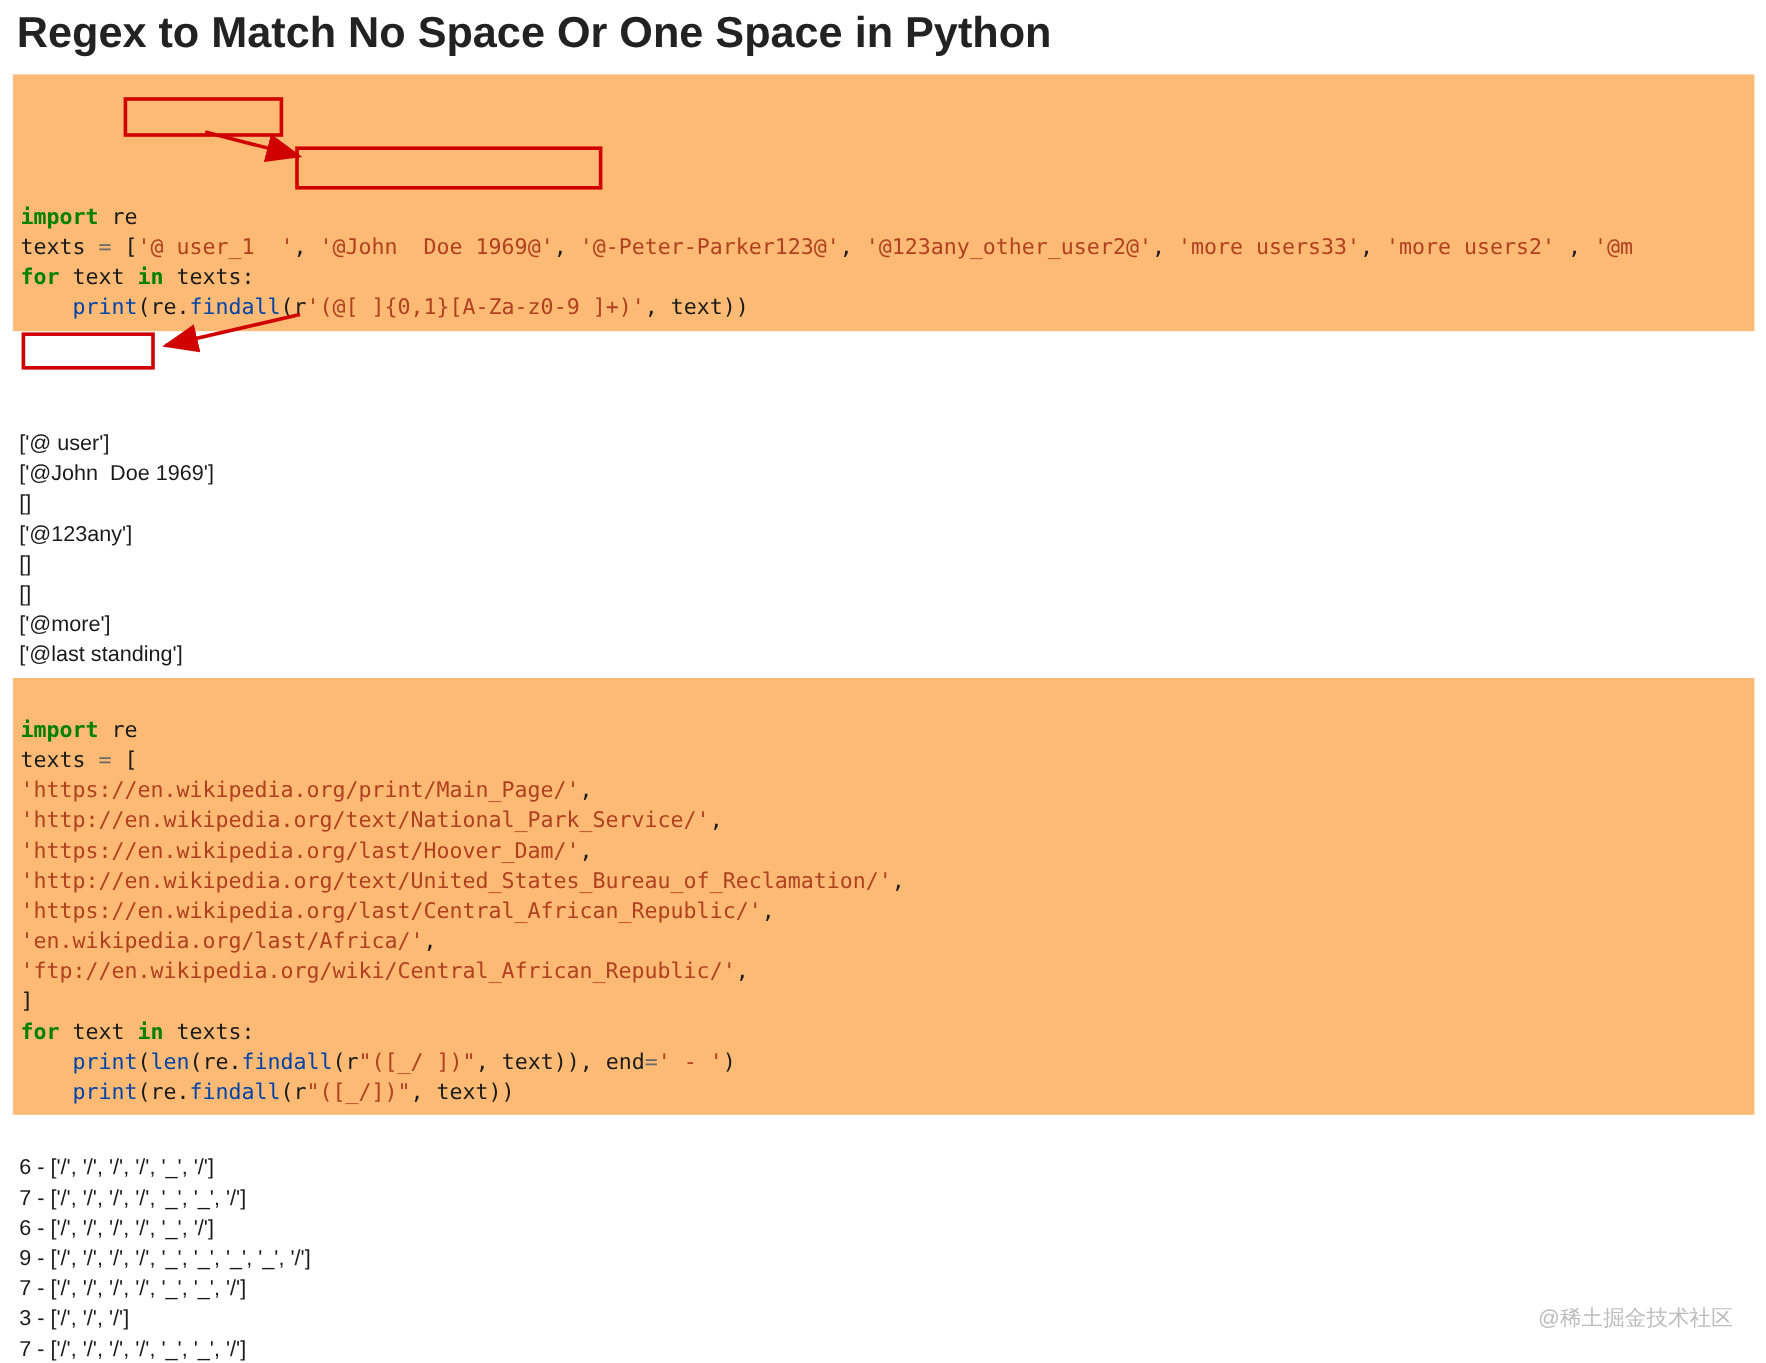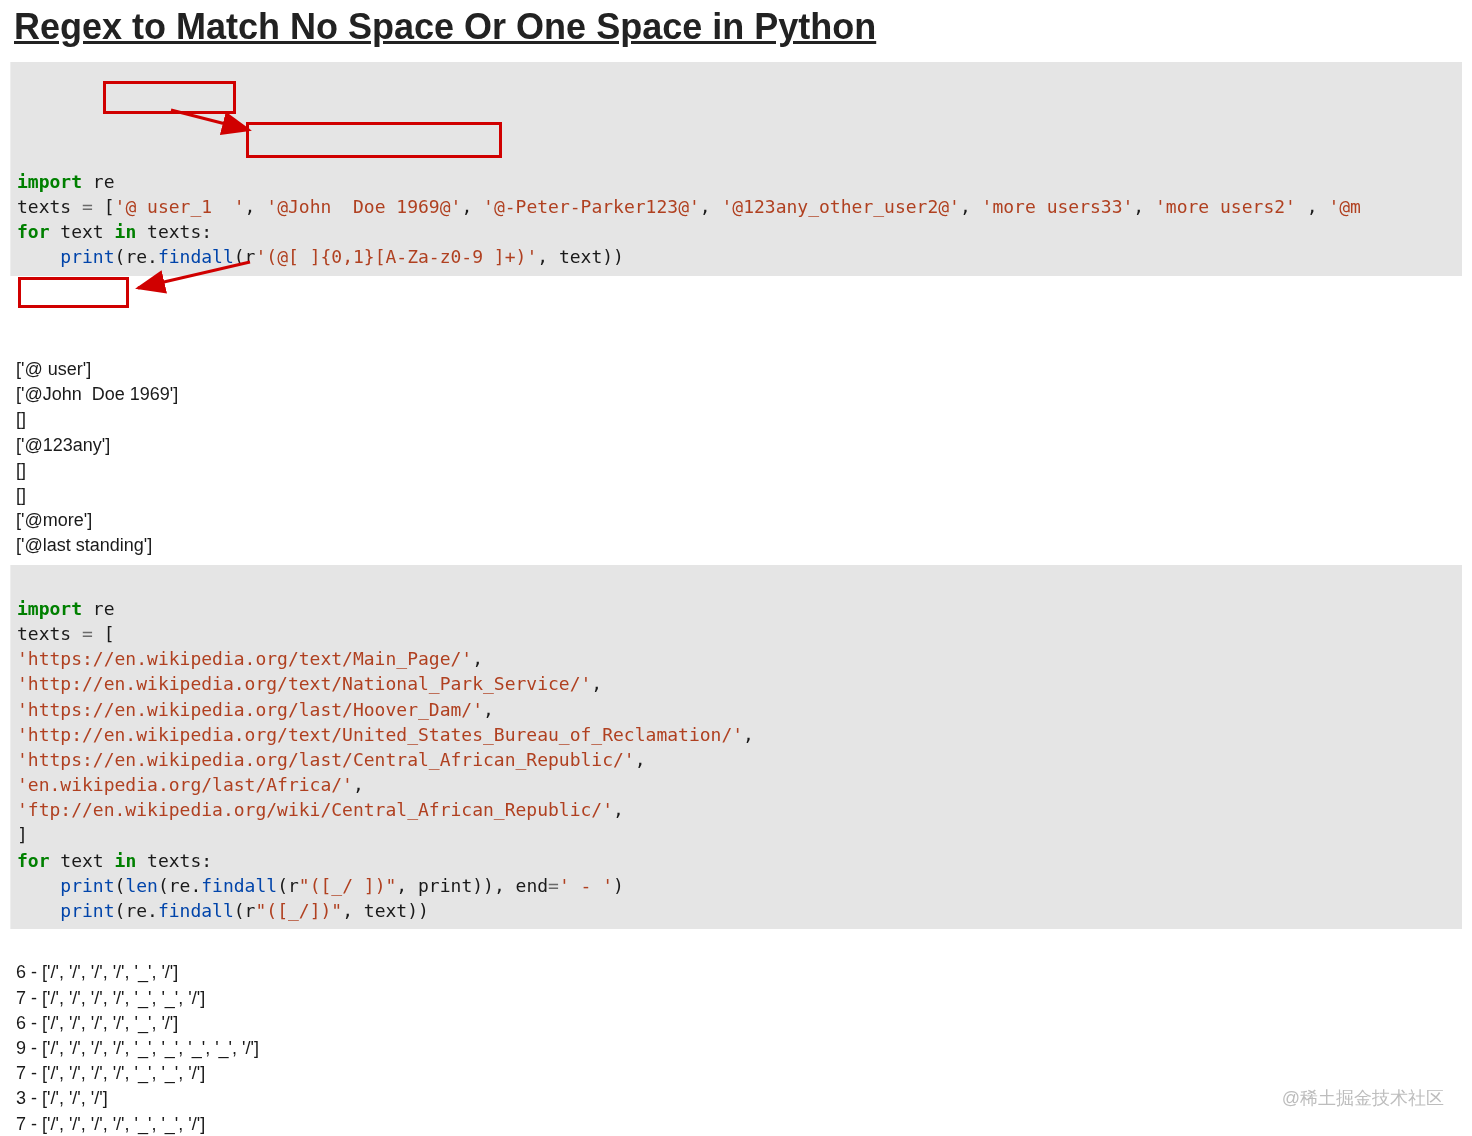--- a/index.html
+++ b/index.html
@@ -12,24 +12,23 @@
   .page {
     width: 1472px;
     position: relative;
   }
   .title {
     font-size: 36px;
     font-weight: 600;
     padding: 6px 14px 14px 14px;
     margin: 0;
     color: #222;
-    text-decoration: underline;
   }
   .codeblock {
-    background: #e5e5e5;
+    background: #fdba74;
     border-left: 1px solid #eee;
     margin: 0 10px 0 10px;
     padding: 6px 6px;
     font-family: "DejaVu Sans Mono","Menlo","Consolas",monospace;
     font-size: 18px;
     line-height: 1.4;
     white-space: pre;
     overflow: hidden;
     position: relative;
   }
@@ -123,30 +122,30 @@
 <span>['@123any']</span>
 <span>[]</span>
 <span>[]</span>
 <span>['@more']</span>
 <span>['@last standing']</span>
 </div>
 
 <div class="codeblock">
 <span class="kw">import</span><span> re</span>
 <span>texts </span><span class="op">=</span><span> [</span>
-<span class="str">'https://en.wikipedia.org/text/Main_Page/'</span>,
+<span class="str">'https://en.wikipedia.org/print/Main_Page/'</span>,
 <span class="str">'http://en.wikipedia.org/text/National_Park_Service/'</span>,
 <span class="str">'https://en.wikipedia.org/last/Hoover_Dam/'</span>,
 <span class="str">'http://en.wikipedia.org/text/United_States_Bureau_of_Reclamation/'</span>,
 <span class="str">'https://en.wikipedia.org/last/Central_African_Republic/'</span>,
 <span class="str">'en.wikipedia.org/last/Africa/'</span>,
 <span class="str">'ftp://en.wikipedia.org/wiki/Central_African_Republic/'</span>,
 <span>]</span>
 <span class="kw">for</span><span> text </span><span class="kw">in</span><span> texts:</span>
-<span>    </span><span class="fn">print</span><span>(</span><span class="fn">len</span><span>(re.</span><span class="fn">findall</span><span>(r</span><span class="str">"([_/ ])"</span><span>, print)), end</span><span class="op">=</span><span class="str">' - '</span><span>)</span>
+<span>    </span><span class="fn">print</span><span>(</span><span class="fn">len</span><span>(re.</span><span class="fn">findall</span><span>(r</span><span class="str">"([_/ ])"</span><span>, text)), end</span><span class="op">=</span><span class="str">' - '</span><span>)</span>
 <span>    </span><span class="fn">print</span><span>(re.</span><span class="fn">findall</span><span>(r</span><span class="str">"([_/])"</span><span>, text))</span>
 </div>
 
 <div class="outblock">
 <span>6 - ['/', '/', '/', '/', '_', '/']</span>
 <span>7 - ['/', '/', '/', '/', '_', '_', '/']</span>
 <span>6 - ['/', '/', '/', '/', '_', '/']</span>
 <span>9 - ['/', '/', '/', '/', '_', '_', '_', '_', '/']</span>
 <span>7 - ['/', '/', '/', '/', '_', '_', '/']</span>
 <span>3 - ['/', '/', '/']</span>

